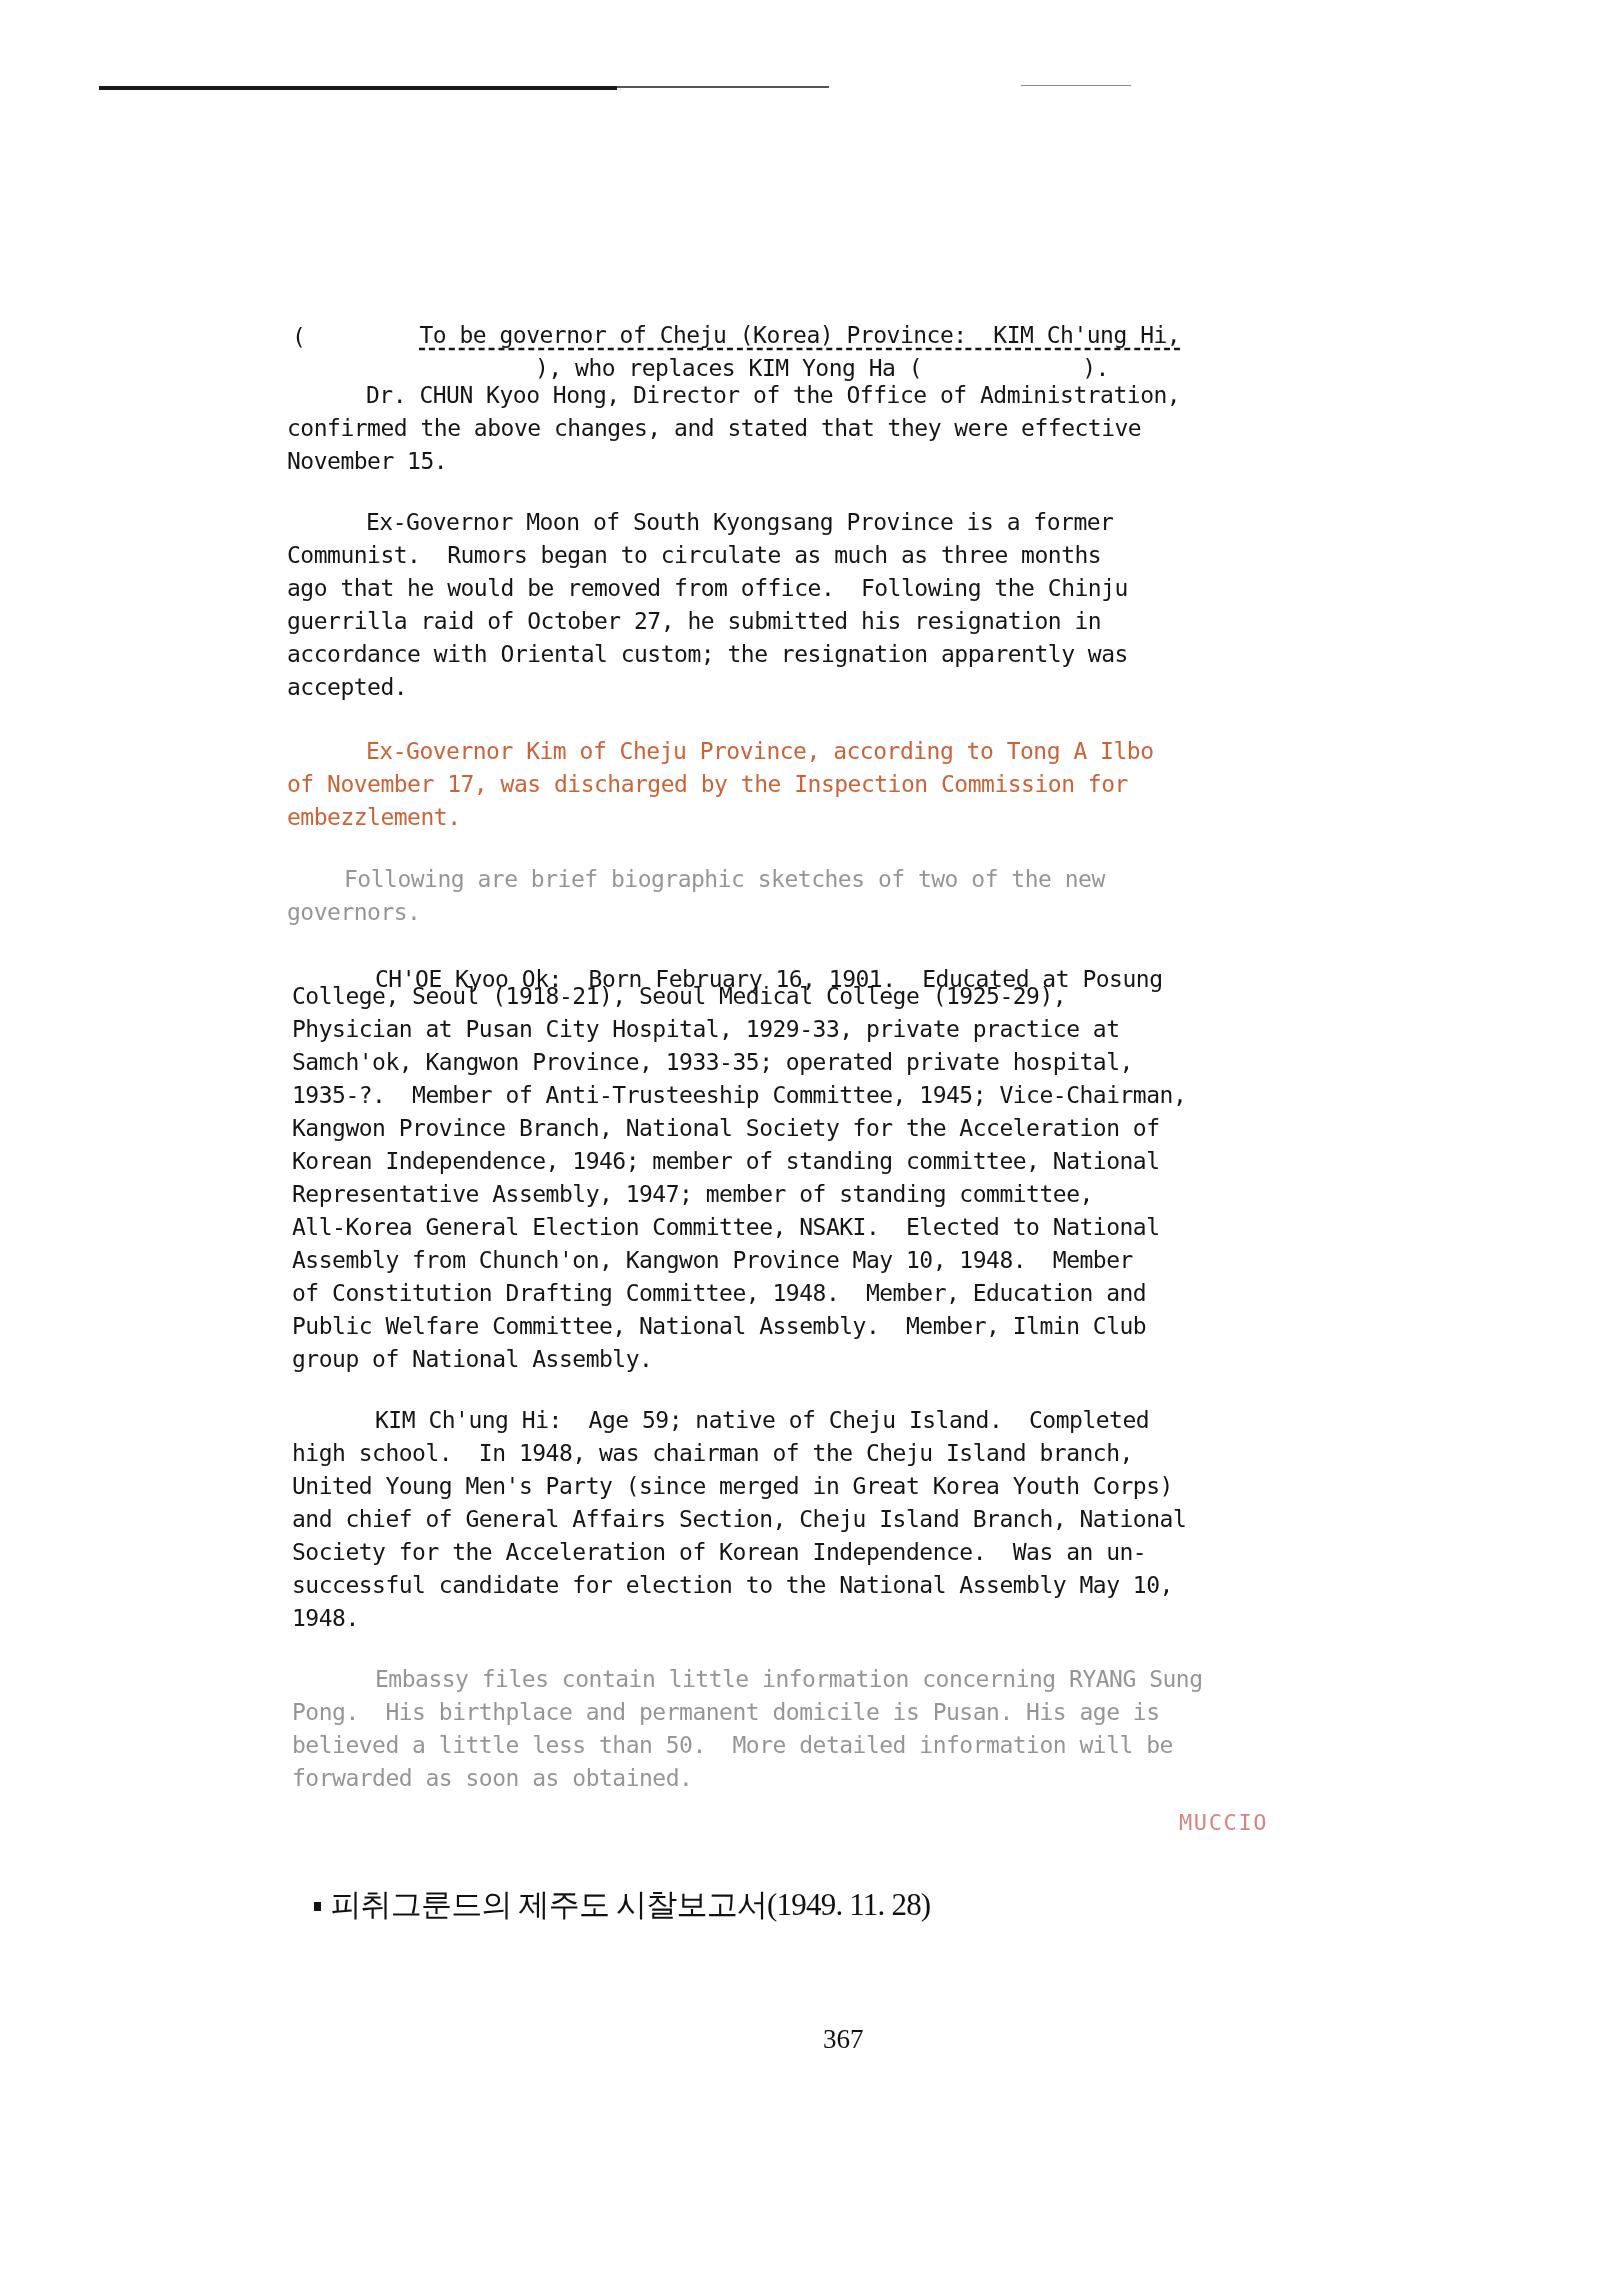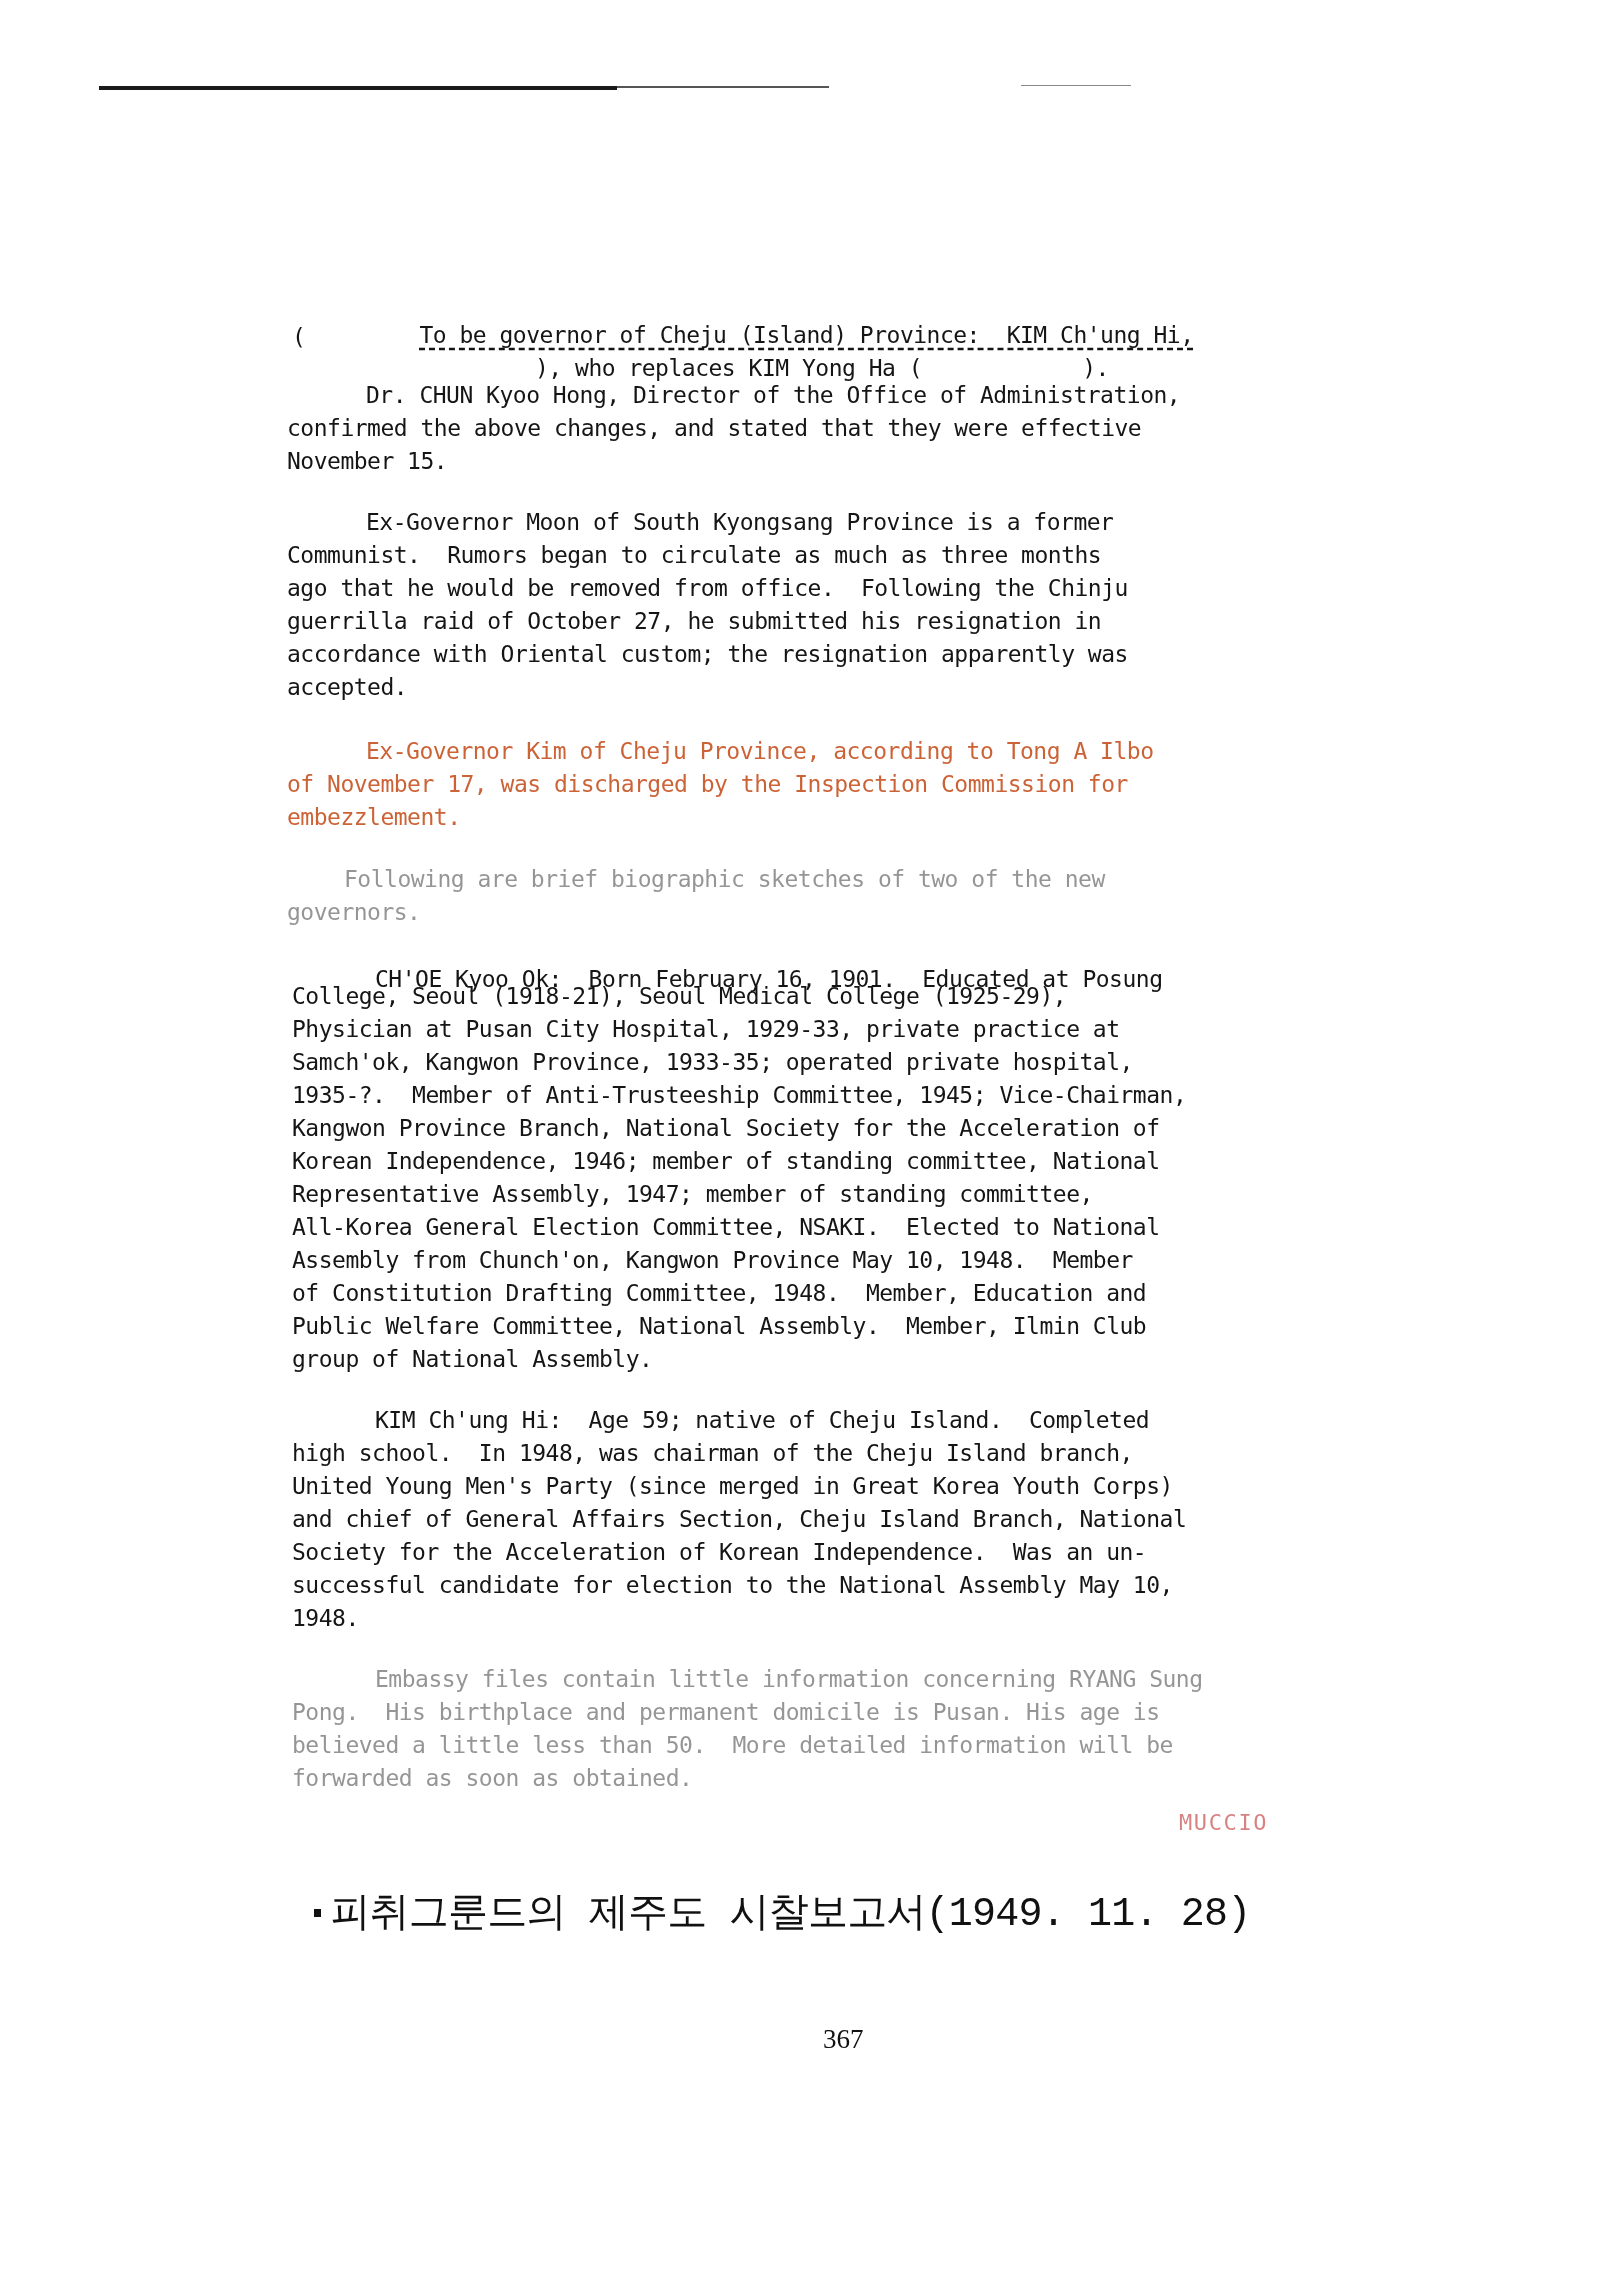--- a/index.html
+++ b/index.html
@@ -6,36 +6,36 @@
     body { width: 1622px; height: 2295px; position: relative; overflow: hidden; }
     .page { position: absolute; left: 0; top: 0; width: 1622px; height: 2295px; background: #ffffff; }
     .rule-thick { position: absolute; left: 99px; top: 86px; width: 518px; height: 3.9px; background: #1a1a1a; }
     .rule-thin { position: absolute; left: 617px; top: 86px; width: 212px; height: 1.6px; background: #555; }
     .rule-faint { position: absolute; left: 1021px; top: 85px; width: 110px; height: 0.8px; background: #888; }
     .tw { font-family: "DejaVu Sans Mono", "Liberation Mono", monospace; color: #151515; font-size: 23px; letter-spacing: -0.5px; }
     .line { position: absolute; white-space: pre; line-height: 31px; }
     .faded { color: #c2410c; opacity: 0.82; }
     .very-faded { color: #555; opacity: 0.62; }
     .u { text-decoration: underline; text-decoration-style: dashed; text-underline-offset: 4.7px; }
-    .caption { position: absolute; left: 314px; top: 1884px; font-family: Liberation Mono, monospace; font-size: 40px; color: #111; letter-spacing: -0.8px; white-space: pre; }
+    .caption { position: absolute; left: 314px; top: 1884px; font-family: Liberation Serif, serif; font-size: 31px; color: #111; letter-spacing: -0.8px; white-space: pre; }
     .bullet { display: inline-block; width: 7px; height: 8.6px; background: #111; margin-right: 9.4px; vertical-align: middle; position: relative; top: -1.6px; }
     .pagenum { position: absolute; left: 823px; top: 2024px; font-family: "Liberation Serif", "DejaVu Serif", serif; font-size: 27px; color: #111; }
     .sig { position: absolute; left: 1179px; top: 1810px; font-family: "DejaVu Sans Mono", monospace; font-size: 22px; color: #b91c1c; opacity: 0.55; letter-spacing: 1.6px; }
   </style>
 </head>
 <body>
 
 <div class="page">
 
   <div class="rule-thick"></div>
   <div class="rule-thin"></div>
   <div class="rule-faint"></div>
 
   <div class="tw line" style="left:366px; top:289px;">
-    <span class="u">To be governor of Cheju (Island) Province:  KIM Ch'ung Hi,</span>
+    <span class="u">To be governor of Cheju (Korea) Province:  KIM Ch'ung Hi,</span>
   </div>
   <div class="tw line" style="left:292px; top:322px;">(</div>
   <div class="tw line" style="left:535px; top:320px;margin-top:33px;">), who replaces KIM Yong Ha (            ).</div>
 
   <div>
     <div class="tw line" style="left:366px; top:380px;">Dr. CHUN Kyoo Hong, Director of the Office of Administration,</div>
     <div class="tw line" style="left:287px; top:413px;">confirmed the above changes, and stated that they were effective</div>
     <div class="tw line" style="left:287px; top:446px;">November 15.</div>
   </div>
 

